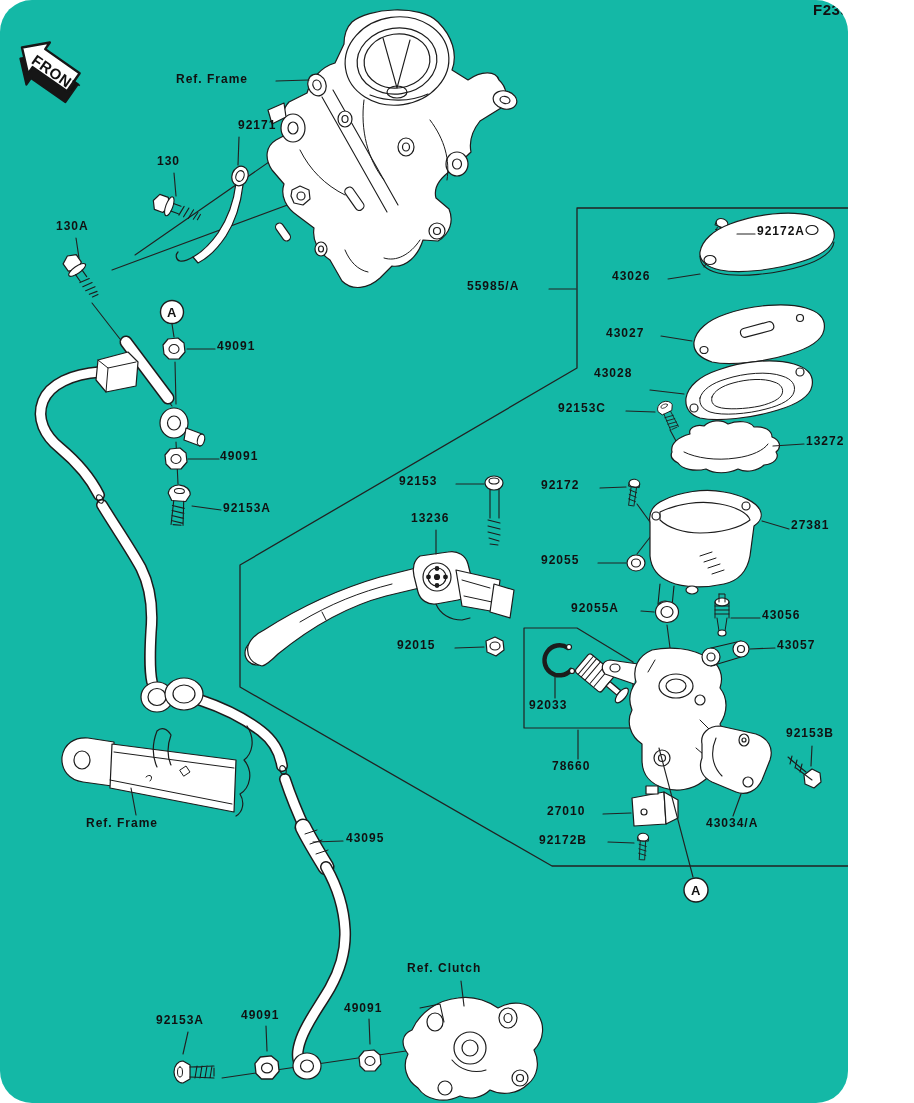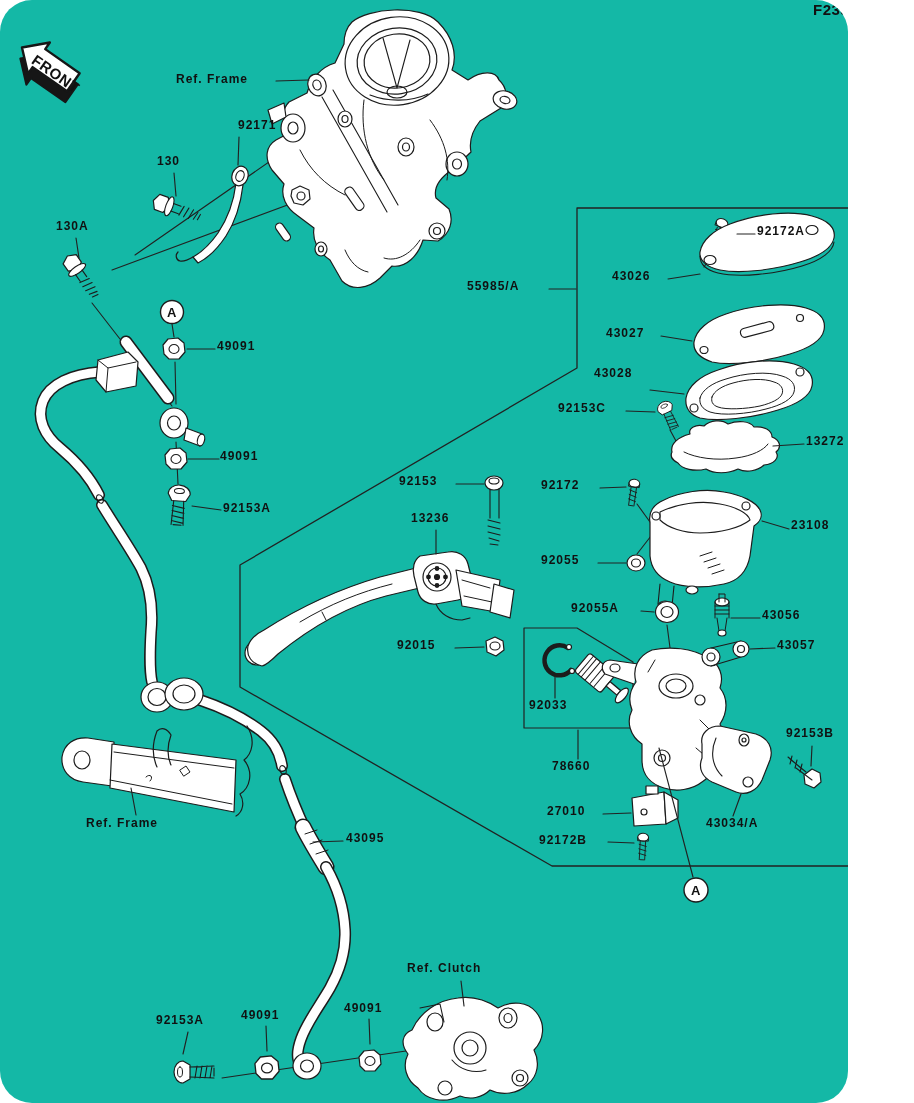--- a/index.html
+++ b/index.html
@@ -361,21 +361,21 @@
 <div class="lbl" style="left:467px;top:280px;">55985/A</div>
 <div class="lbl" style="left:757px;top:225px;">92172A</div>
 <div class="lbl" style="left:612px;top:270px;">43026</div>
 <div class="lbl" style="left:606px;top:327px;">43027</div>
 <div class="lbl" style="left:594px;top:367px;">43028</div>
 <div class="lbl" style="left:558px;top:402px;">92153C</div>
 <div class="lbl" style="left:806px;top:435px;">13272</div>
 <div class="lbl" style="left:399px;top:475px;">92153</div>
 <div class="lbl" style="left:541px;top:479px;">92172</div>
 <div class="lbl" style="left:411px;top:512px;">13236</div>
-<div class="lbl" style="left:791px;top:519px;">23108</div>
+<div class="lbl" style="left:791px;top:519px;">27381</div>
 <div class="lbl" style="left:541px;top:554px;">92055</div>
 <div class="lbl" style="left:571px;top:602px;">92055A</div>
 <div class="lbl" style="left:397px;top:639px;">92015</div>
 <div class="lbl" style="left:762px;top:609px;">43056</div>
 <div class="lbl" style="left:777px;top:639px;">43057</div>
 <div class="lbl" style="left:529px;top:699px;">92033</div>
 <div class="lbl" style="left:552px;top:760px;">78660</div>
 <div class="lbl" style="left:547px;top:805px;">27010</div>
 <div class="lbl" style="left:539px;top:834px;">92172B</div>
 <div class="lbl" style="left:706px;top:817px;text-align:right;">43034/A</div>

